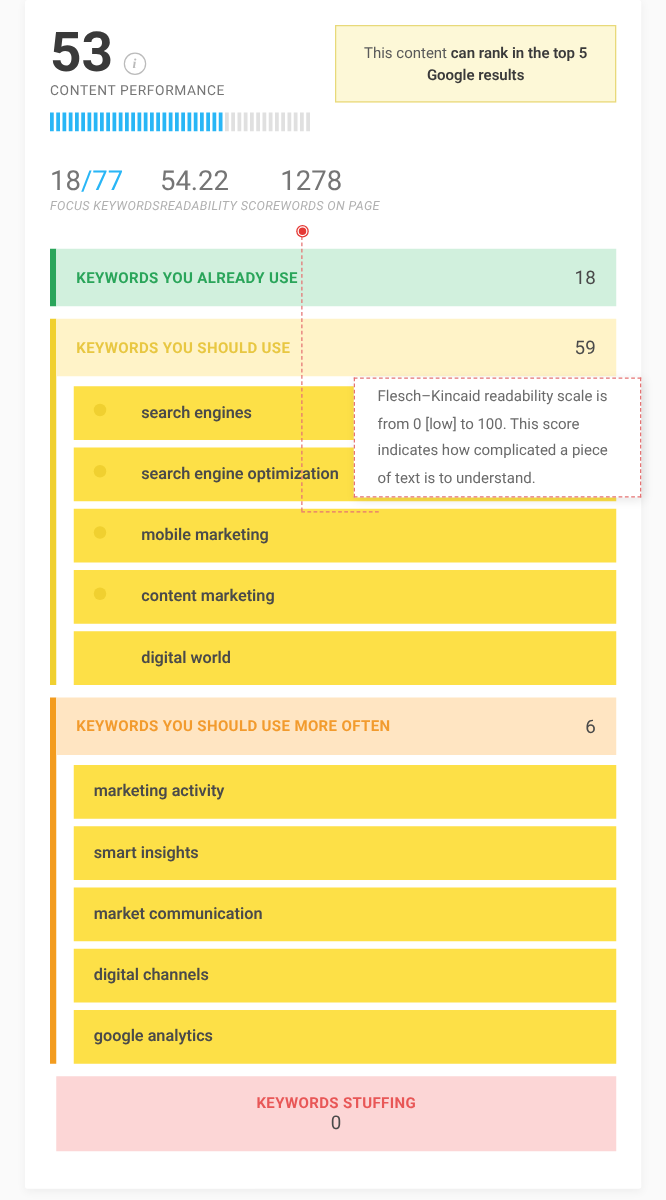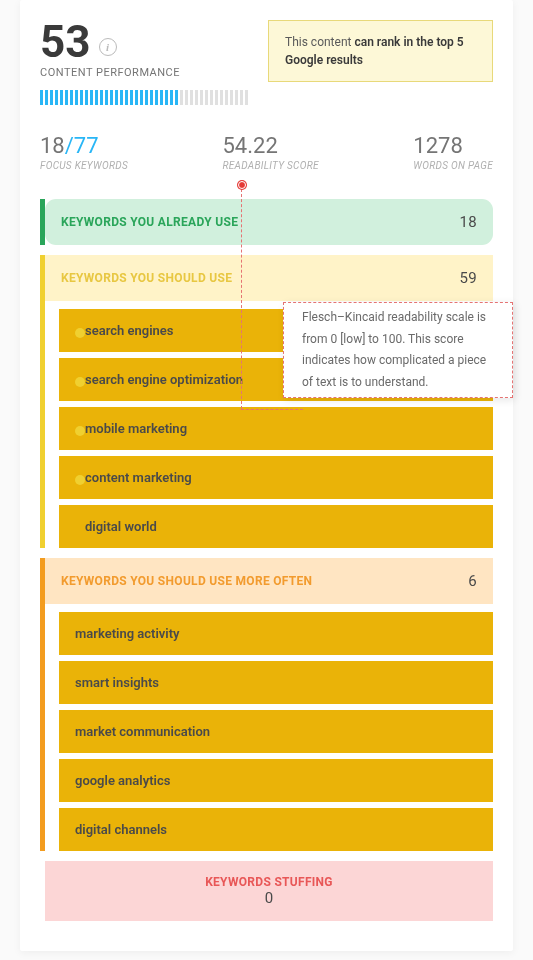--- a/index.html
+++ b/index.html
@@ -17,21 +17,21 @@
       box-shadow: 0 2px 8px rgba(0,0,0,0.05);
       border-radius: 2px;
     }
     .header-row {
       display: flex;
       justify-content: space-between;
       align-items: flex-start;
       margin-bottom: 8px;
     }
     .score-block { }
-    .score-line { display: flex; align-items: flex-start; gap: 8px; }
+    .score-line { display: flex; align-items: center; gap: 8px; }
     .score-number {
       font-size: 44px;
       font-weight: 700;
       color: #3a3a3a;
       line-height: 1;
     }
     .info-icon {
       width: 18px; height: 18px;
       border: 1.5px solid #bbb;
       border-radius: 50%;
@@ -51,37 +51,38 @@
       margin-top: 2px;
     }
     .rank-box {
       border: 1px solid #e8d97a;
       background: #fdf8d7;
       padding: 12px 16px;
       font-size: 12px;
       color: #5a5a5a;
       width: 225px;
       line-height: 1.5;
+      text-align: center;
     }
     .rank-box b { color: #3a3a3a; font-weight: 600; }
     .bars {
       display: flex;
       gap: 2px;
       margin-top: 6px;
       margin-bottom: 28px;
     }
     .bar {
       width: 3px;
       height: 15px;
       background: #e0e0e0;
     }
     .bar.filled { background: #29b6f6; }
     .metrics-row {
       display: flex;
-      justify-content: space-between;
+      justify-content: flex-start;
       margin-bottom: 28px;
       position: relative;
     }
     .metric { }
     .metric-value {
       font-size: 22px;
       color: #757575;
       font-weight: 400;
     }
     .metric-value .accent { color: #29b6f6; }
@@ -128,43 +129,44 @@
     }
     .section-header {
       display: flex;
       justify-content: space-between;
       align-items: center;
       padding: 14px 16px;
       font-size: 12px;
       font-weight: 700;
       letter-spacing: 0.3px;
     }
-    .section.green .section-header { background: #d1f0dd; color: #2aa55a; border-left-color:#2aa55a;border-radius:11px;}
+    .section.green .section-header { background: #d1f0dd; color: #2aa55a; border-left-color:#2aa55a;}
     .section.green { border-left-color: #2aa55a; }
     .section.yellow .section-header { background: #fff3c8; color: #e8c742; }
     .section.yellow { border-left-color: #f0d030; }
     .section.orange .section-header { background: #ffe5c2; color: #f29b2e; }
     .section.orange { border-left-color: #f39c1f; }
     .section.red .section-header { background: #fcd6d6; color: #e85757; flex-direction: column; }
     .section.red { border-left-color: transparent; }
     .section-count {
       color: #4a4a4a;
       font-weight: 400;
       font-size: 15px;
     }
     .items { padding: 8px 0 0 0; }
     .item {
-      background: #eab308;
+      background: #fde047;
       margin: 0 0 6px 14px;
       padding: 14px 16px;
       font-size: 13px;
       color: #4a4a4a;
       font-weight: 600;
       display: flex;
-      align-items: flex-end;
+      align-items: flex-start;
+      gap: 28px;
     }
     .item-dot {
       width: 10px; height: 10px;
       background: #f0d030;
       border-radius: 50%;
       flex-shrink: 0;
     }
     .tooltip-box {
       position: absolute;
       top: 302px;
@@ -311,24 +313,24 @@
         <div class="item">
           <span>marketing activity</span>
         </div>
         <div class="item">
           <span>smart insights</span>
         </div>
         <div class="item">
           <span>market communication</span>
         </div>
         <div class="item">
+          <span>digital channels</span>
+        </div>
+        <div class="item">
           <span>google analytics</span>
-        </div>
-        <div class="item">
-          <span>digital channels</span>
         </div>
       </div>
   </div>
 
   <div class="section red">
     <div class="section-header">
       <span>KEYWORDS STUFFING</span>
       <span class="section-count">0</span>
     </div>
   </div>

